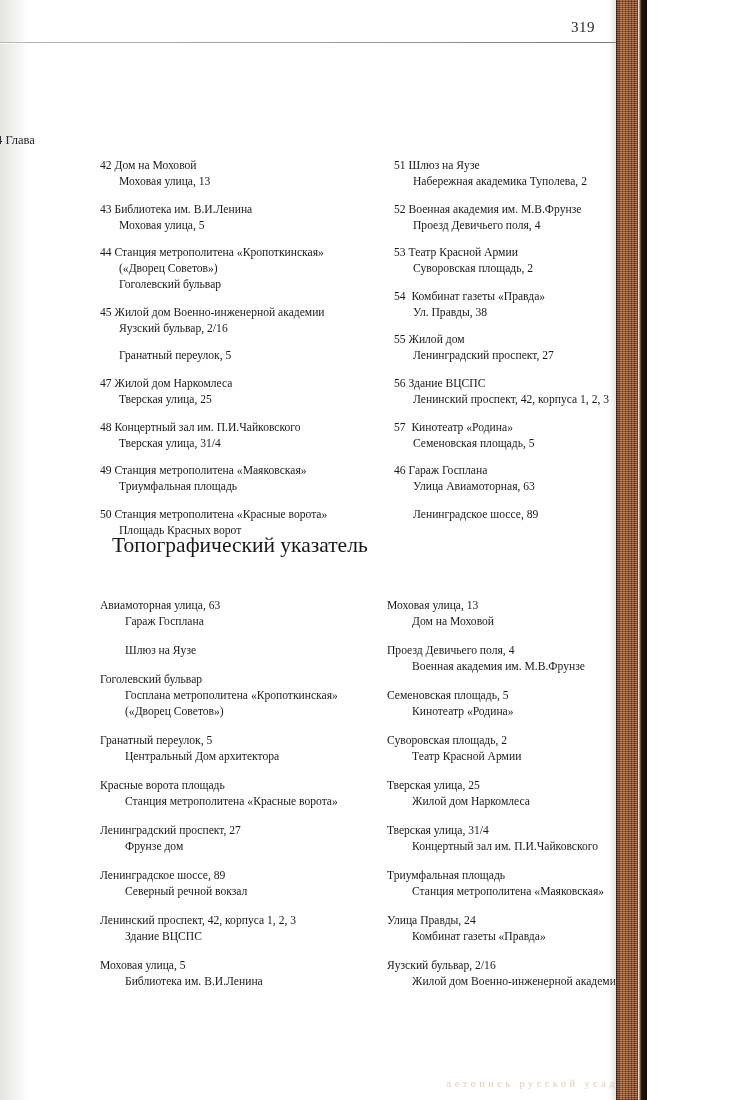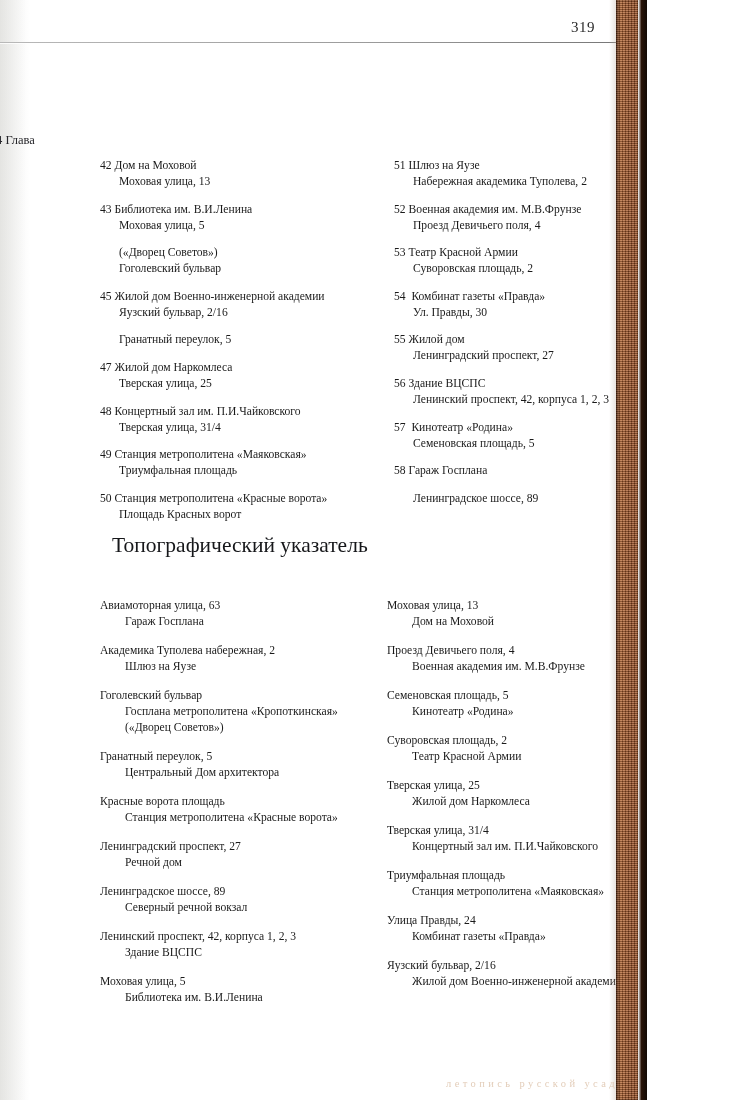--- a/index.html
+++ b/index.html
@@ -210,20 +210,21 @@
     <div class="mon-col left" id="mon-left">
         <div class="mon-entry">
           <div class="mon-title">42 Дом на Моховой</div>
           <div class="mon-addr">Моховая улица, 13</div>
         </div>
         <div class="mon-entry">
           <div class="mon-title">43 Библиотека им. В.И.Ленина</div>
           <div class="mon-addr">Моховая улица, 5</div>
         </div>
         <div class="mon-entry">
+          <div class="mon-title">44 Станция метрополитена «Кропоткинская»</div>
           <div class="mon-sub">(«Дворец Советов»)</div>
           <div class="mon-addr">Гоголевский бульвар</div>
         </div>
         <div class="mon-entry">
           <div class="mon-title">45 Жилой дом Военно-инженерной академии</div>
           <div class="mon-addr">Яузский бульвар, 2/16</div>
         </div>
         <div class="mon-entry">
           <div class="mon-addr">Гранатный переулок, 5</div>
         </div>
@@ -252,71 +253,71 @@
         <div class="mon-entry">
           <div class="mon-title">52 Военная академия им. М.В.Фрунзе</div>
           <div class="mon-addr">Проезд Девичьего поля, 4</div>
         </div>
         <div class="mon-entry">
           <div class="mon-title">53 Театр Красной Армии</div>
           <div class="mon-addr">Суворовская площадь, 2</div>
         </div>
         <div class="mon-entry">
           <div class="mon-title">54  Комбинат газеты «Правда»</div>
-          <div class="mon-addr">Ул. Правды, 30</div>
+          <div class="mon-addr">Ул. Правды, 38</div>
         </div>
         <div class="mon-entry">
           <div class="mon-title">55 Жилой дом</div>
           <div class="mon-addr">Ленинградский проспект, 27</div>
         </div>
         <div class="mon-entry">
           <div class="mon-title">56 Здание ВЦСПС</div>
           <div class="mon-addr">Ленинский проспект, 42, корпуса 1, 2, 3</div>
         </div>
         <div class="mon-entry">
           <div class="mon-title">57  Кинотеатр «Родина»</div>
           <div class="mon-addr">Семеновская площадь, 5</div>
         </div>
         <div class="mon-entry">
-          <div class="mon-title">58 Гараж Госплана</div>
+          <div class="mon-title">46 Гараж Госплана</div>
+          <div class="mon-addr">Улица Авиамоторная, 63</div>
         </div>
         <div class="mon-entry">
           <div class="mon-addr">Ленинградское шоссе, 89</div>
         </div>
       </div>
   </div>
 
   <h2 class="title-second">Топографический указатель</h2>
 
   <div class="topo-list">
     <div class="topo-col left" id="topo-left">
         <div class="topo-entry">
           <div class="topo-key">Авиамоторная улица, 63</div>
           <div class="topo-val">Гараж Госплана</div>
         </div>
         <div class="topo-entry">
-          <div class="topo-key">Академика Туполева набережная, 2</div>
           <div class="topo-val">Шлюз на Яузе</div>
         </div>
         <div class="topo-entry">
           <div class="topo-key">Гоголевский бульвар</div>
           <div class="topo-val">Госплана метрополитена «Кропоткинская»</div>
           <div class="topo-val2">(«Дворец Советов»)</div>
         </div>
         <div class="topo-entry">
           <div class="topo-key">Гранатный переулок, 5</div>
           <div class="topo-val">Центральный Дом архитектора</div>
         </div>
         <div class="topo-entry">
           <div class="topo-key">Красные ворота площадь</div>
           <div class="topo-val">Станция метрополитена «Красные ворота»</div>
         </div>
         <div class="topo-entry">
           <div class="topo-key">Ленинградский проспект, 27</div>
-          <div class="topo-val">Речной дом</div>
+          <div class="topo-val">Фрунзе дом</div>
         </div>
         <div class="topo-entry">
           <div class="topo-key">Ленинградское шоссе, 89</div>
           <div class="topo-val">Северный речной вокзал</div>
         </div>
         <div class="topo-entry">
           <div class="topo-key">Ленинский проспект, 42, корпуса 1, 2, 3</div>
           <div class="topo-val">Здание ВЦСПС</div>
         </div>
         <div class="topo-entry">

